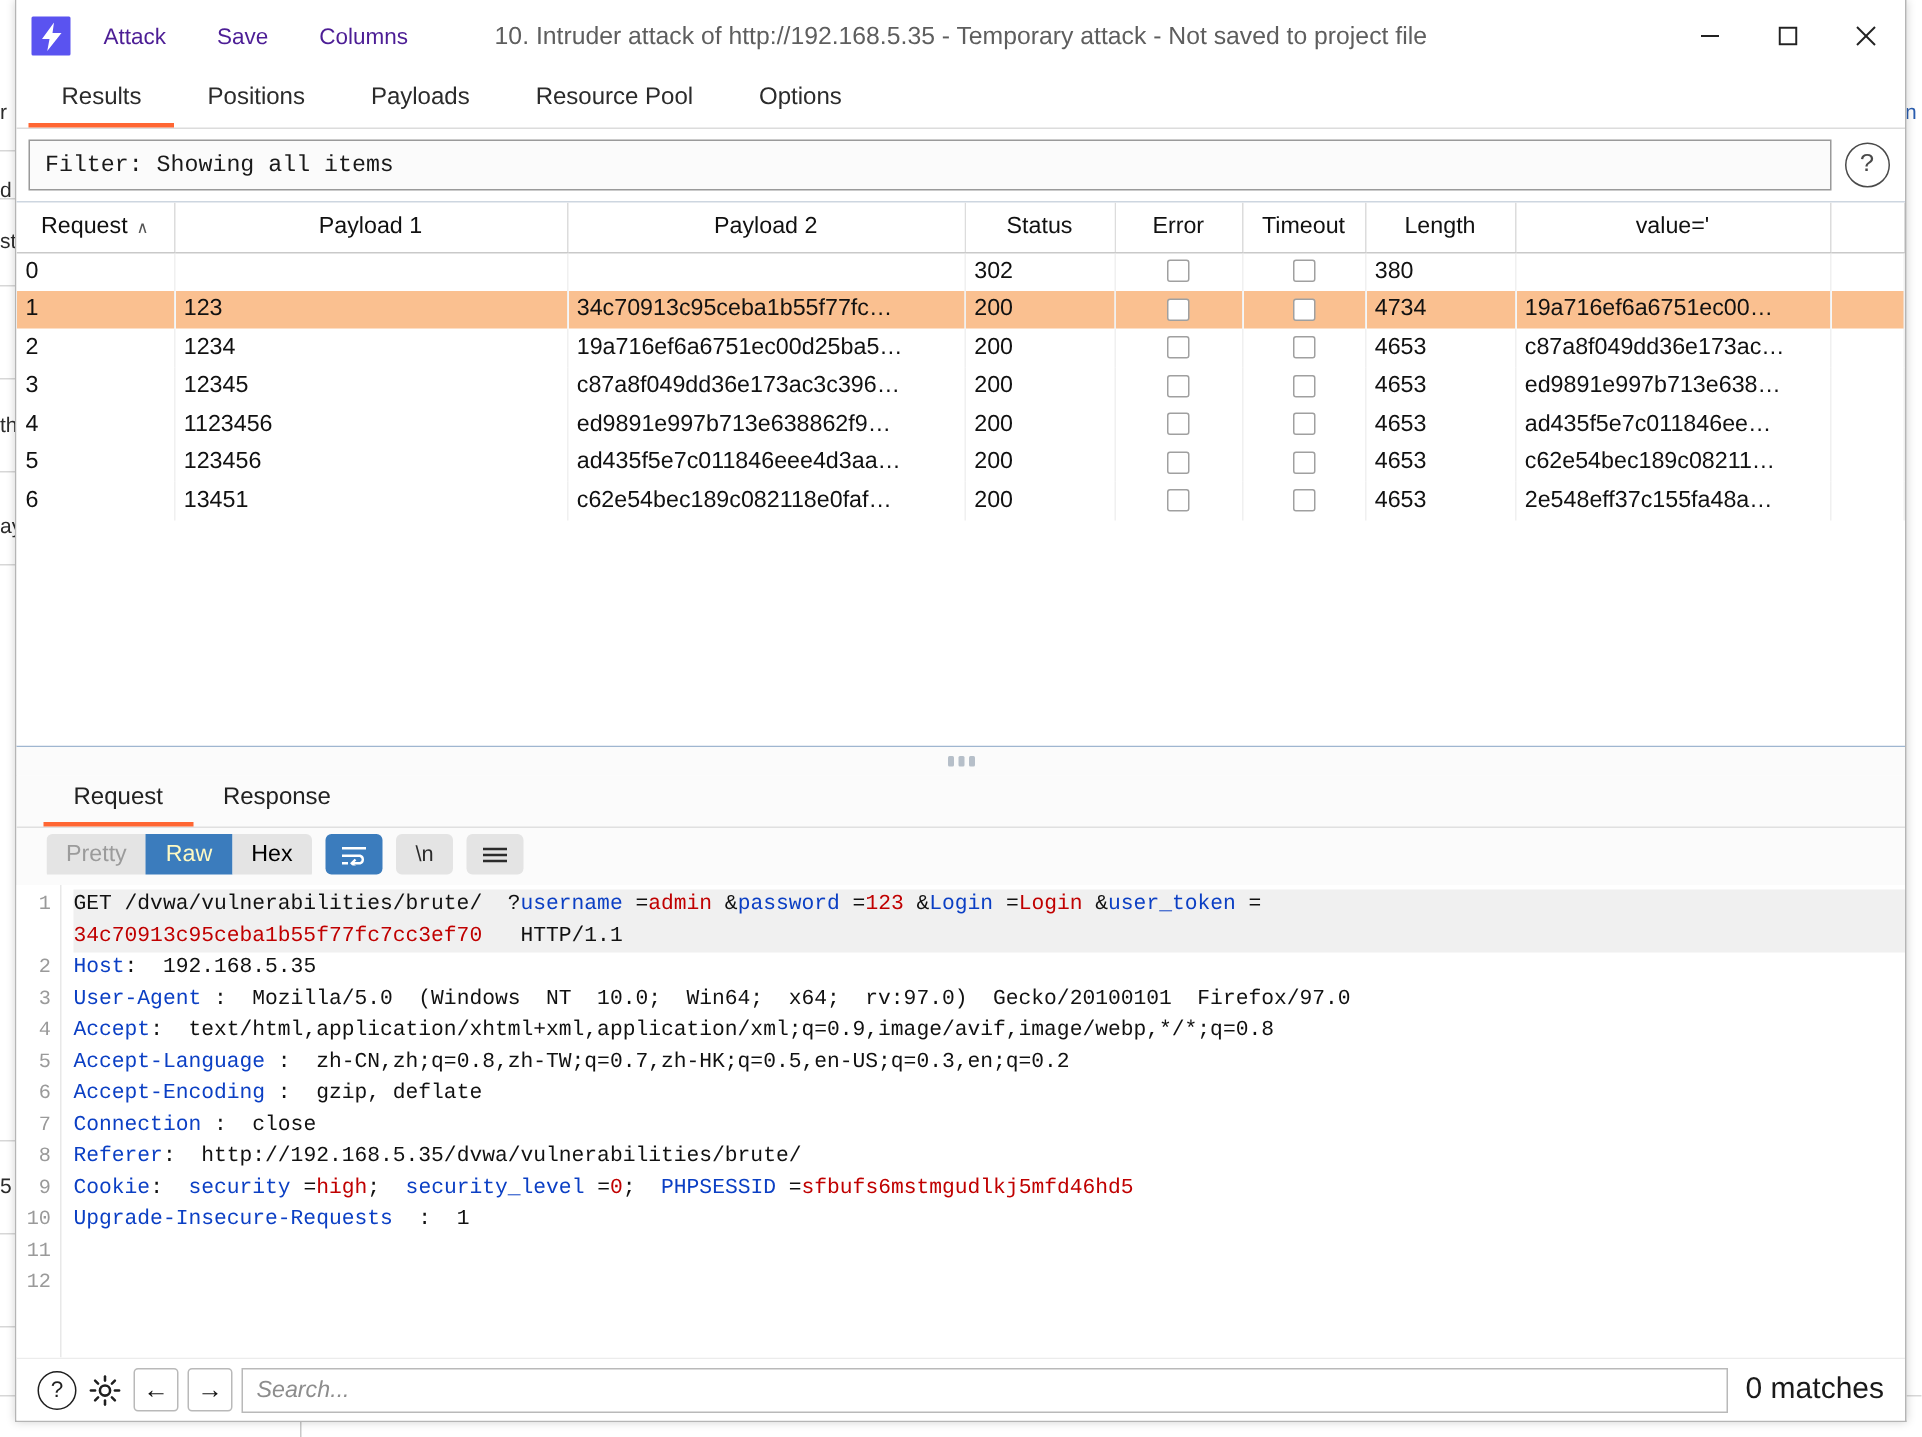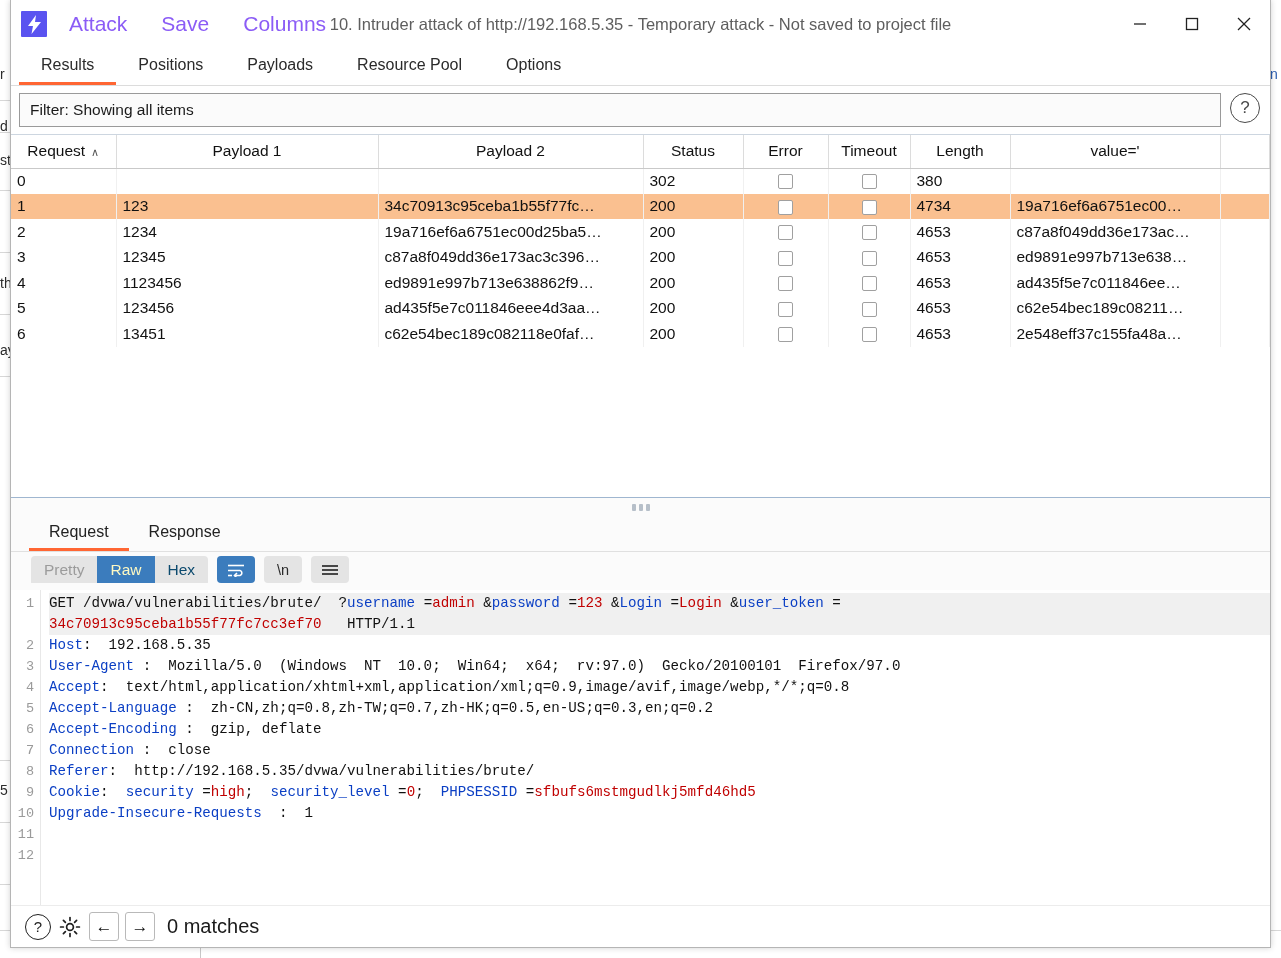--- a/index.html
+++ b/index.html
@@ -40,21 +40,21 @@
     height: 48px; min-height: 48px; display: flex; align-items: center;
     background: #ffffff; position: relative;
   }
   #burp-logo {
     width: 26px; height: 26px; margin-left: 10px; background: #5a53f0;
     display: flex; align-items: center; justify-content: center;
     border-radius: 1px;
   }
   #burp-logo svg { display: block; }
   .menu-item {
-    font-size: 21px; color: #8b5cf6; padding: 4px 12px; margin-left: 10px;
+    font-size: 15px; color: #4c1d95; padding: 4px 12px; margin-left: 10px;
     cursor: default; white-space: nowrap;
   }
   #window-title {
     position: absolute; left: 0; right: 0; top: 0; height: 48px;
     display: flex; align-items: center; justify-content: center;
     font-size: 16.5px; color: #5e5e5e; pointer-events: none;
     white-space: nowrap;
   }
   #window-controls {
     margin-left: auto; display: flex; height: 48px; z-index: 3;
@@ -71,22 +71,23 @@
     padding-left: 8px;
   }
   .main-tab {
     font-size: 16px; color: #2b2b2b; padding: 6px 22px 8px 22px;
     border-bottom: 3px solid transparent; cursor: default; white-space: nowrap;
   }
   .main-tab.active { border-bottom-color: #ff6633; }
 
   
   #filter-row {
-    display: flex; align-items: flex-start; padding: 7px 6px 7px 8px;
+    display: flex; align-items: center; padding: 7px 6px 7px 8px;
     background: #ffffff;
+    font-family: Liberation Mono, monospace;
   }
   #filter-bar {
     flex: 1; height: 34px; border: 1px solid #9a9a9a; background: #fbfbfb;
     display: flex; align-items: center; padding: 0 10px;
     font-size: 15.5px; color: #1a1a1a; cursor: default;
   }
   #filter-help {
     width: 30px; height: 30px; margin-left: 9px; margin-right: 4px;
     border: 1.6px solid #4a4a4a; border-radius: 50%;
     display: flex; align-items: center; justify-content: center;
@@ -155,21 +156,21 @@
   .msg-tab.active { border-bottom-color: #ff6633; }
 
   
   #editor-toolbar {
     height: 38px; min-height: 38px; display: flex; 
     gap: 9px; padding: 4px 0 4px 20px; background: #fbfbfb;
   }
   .seg-group { display: flex; border-radius: 4px; overflow: hidden; }
   .seg {
     height: 27px; padding: 0 13px; display: flex; align-items: center;
-    font-size: 15.5px; background: #e4e4e4; color: #0c4a6e; cursor: default;
+    font-size: 15.5px; background: #e4e4e4; color: #000000; cursor: default;
   }
   .seg.disabled { color: #9b9b9b; }
   .seg.active { background: #3b7cbd; color: #fef9c3; }
   .tb-btn {
     height: 27px; min-width: 38px; padding: 0 9px; border-radius: 4px;
     background: #e4e4e4; display: flex; align-items: center;
     justify-content: center; font-size: 14.5px; color: #2b2b2b; cursor: default;
   }
   .tb-btn.active { background: #3b7cbd; color: #fff; }
 
@@ -500,17 +501,18 @@
             <line x1="18.6" y1="12" x2="21.4" y2="12"></line>
           <line x1="5.4" y1="5.4" x2="7.4" y2="7.4"></line>
             <line x1="16.6" y1="16.6" x2="18.6" y2="18.6"></line>
           <line x1="18.6" y1="5.4" x2="16.6" y2="7.4"></line>
             <line x1="7.4" y1="16.6" x2="5.4" y2="18.6"></line>
         </g>
       </svg>
     </div>
     <div class="nav-btn">←</div>
     <div class="nav-btn">→</div>
+    <input id="search-input" type="text" placeholder="Search..." style="">
     <div id="match-count">0 matches</div>
   </div>
 
 
 </div>
 
 </body></html>

